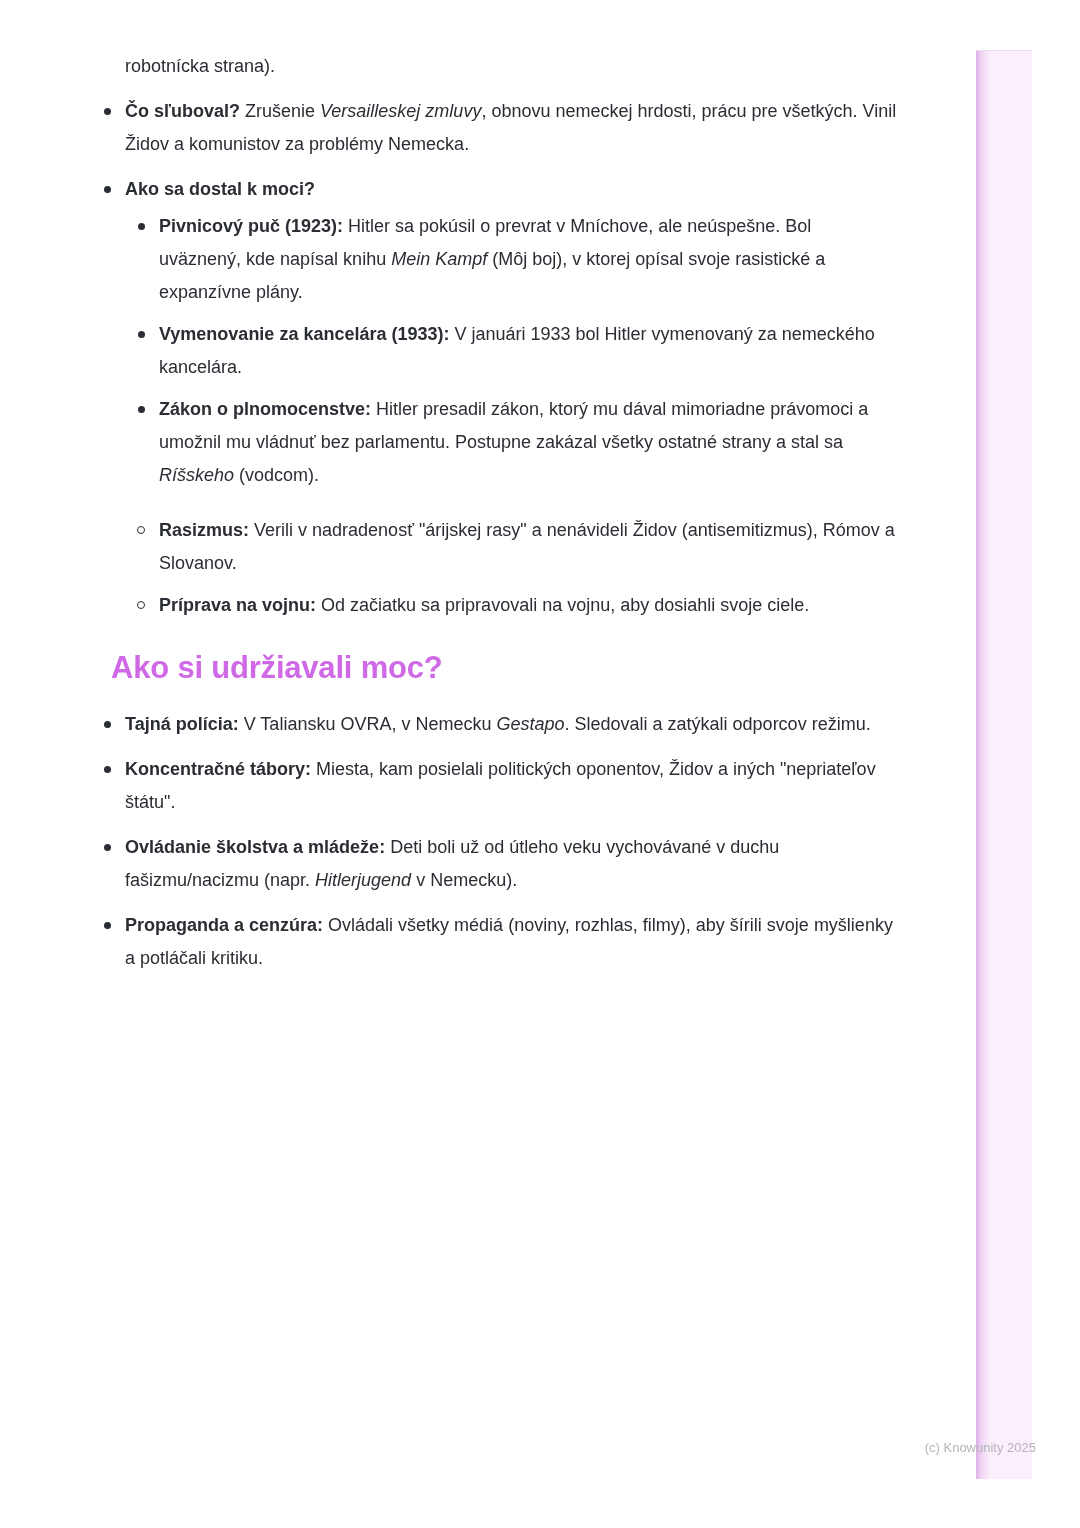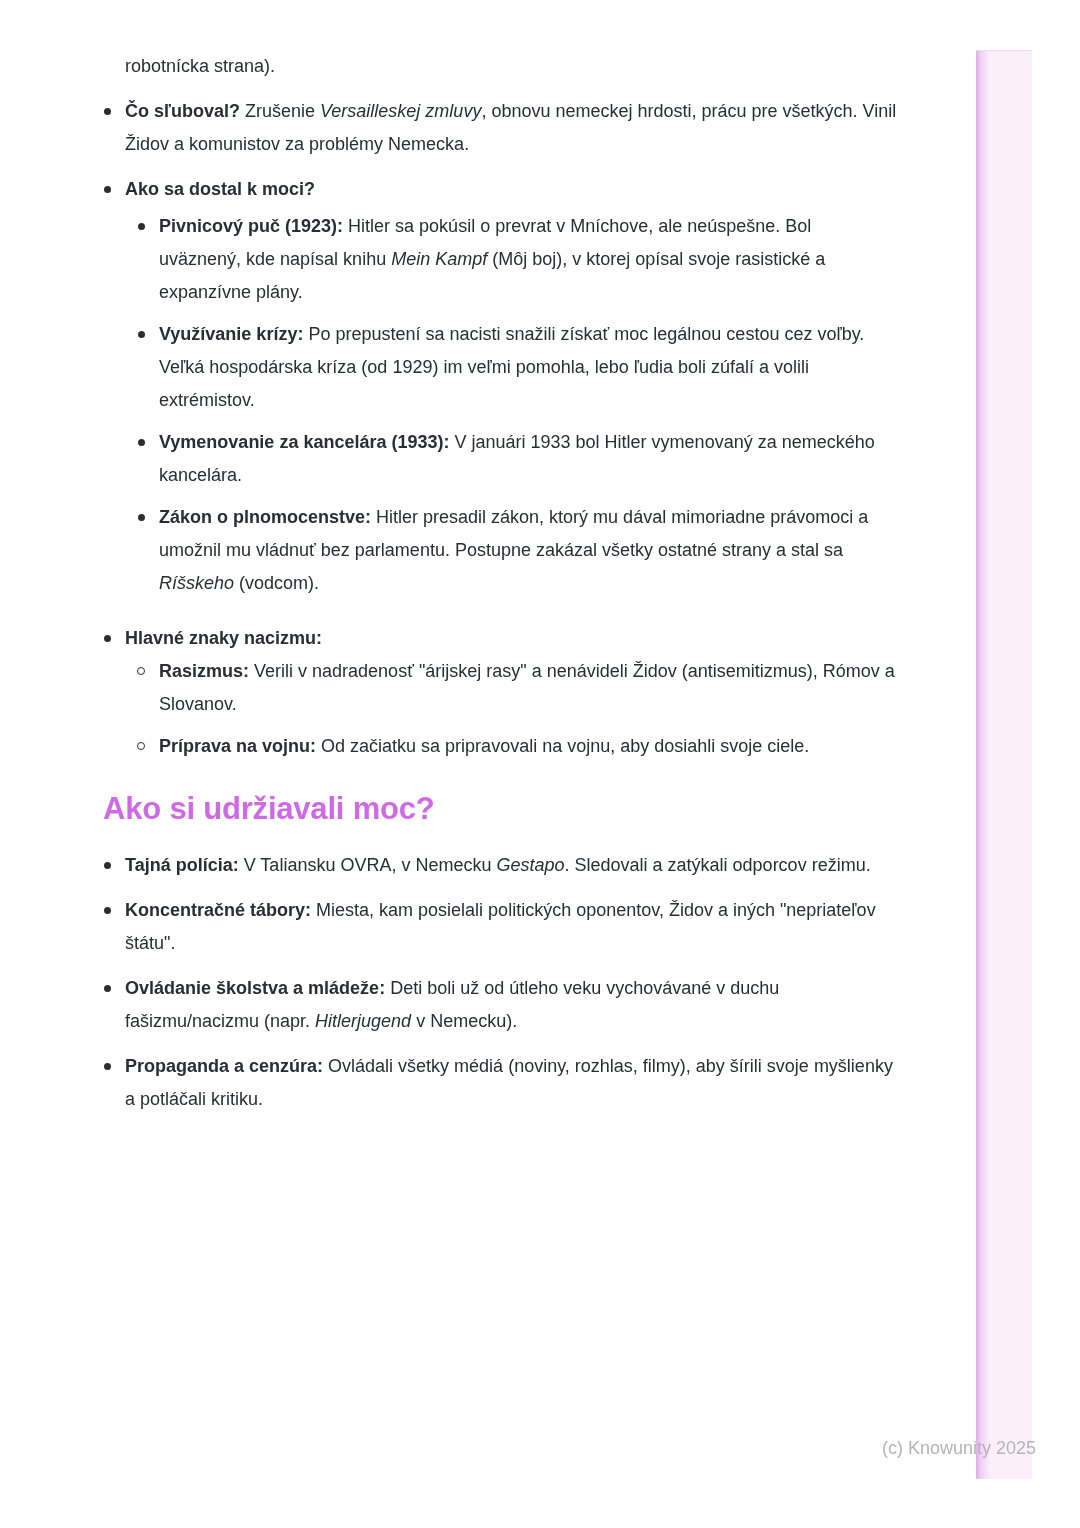--- a/index.html
+++ b/index.html
@@ -41,30 +41,30 @@
   .txt { flex:1 1 auto; }
   .b { font-weight:700; }
   .i { font-style:italic; }
   .item-l1 { margin-top:12px; }
   .nested { margin-left:34px; }
   .item-l2 { margin-top:9px; }
   .item-l2.first-tight { margin-top:4px; }
   .item-l2.first-flush { margin-top:0; }
   .item-l1.big-gap { margin-top:22px; }
   h2.section-heading {
-    margin:26px 0 20px 0;
+    margin:26px 0 20px 8px;
     font-size:31px; line-height:40px;
     font-weight:700;
     color:#cf69e6;
     letter-spacing:-0.2px;
   }
   .watermark {
     position:absolute;
     top:1438px; right:72px;
-    font-size:18px; line-height:20px;
+    font-size:13px; line-height:20px;
     color:#b4b4b9;
     z-index:2;
   }
 </style>
 </head>
 <body>
 
 <div class="page">
 
   <div class="ribbon"></div>
@@ -85,38 +85,30 @@
           <span class="marker disc"></span>
           <div class="txt"><span class="b">Ako sa dostal k moci?</span></div>
         </div>
         <div class="nested">
           <div class="row item-l2 first-tight">
             <span class="marker disc"></span>
             <div class="txt"><span class="b">Pivnicový puč (1923):</span><span> Hitler sa pokúsil o prevrat v Mníchove, ale neúspešne. Bol uväznený, kde napísal knihu </span><span class="i">Mein Kampf</span><span> (Môj boj), v ktorej opísal svoje rasistické a expanzívne plány.</span></div>
           </div>
           <div class="row item-l2">
             <span class="marker disc"></span>
-            <div class="txt"><span class="b">Využívanie krízy:</span><span> Po prepustení sa nacisti snažili získať moc legálnou cestou cez voľby. Veľká hospodárska kríza (od 1929) im veľmi pomohla, lebo ľudia boli zúfalí a volili extrémistov.</span></div>
-          </div>
-          <div class="row item-l2">
-            <span class="marker disc"></span>
             <div class="txt"><span class="b">Vymenovanie za kancelára (1933):</span><span> V januári 1933 bol Hitler vymenovaný za nemeckého kancelára.</span></div>
           </div>
           <div class="row item-l2">
             <span class="marker disc"></span>
             <div class="txt"><span class="b">Zákon o plnomocenstve:</span><span> Hitler presadil zákon, ktorý mu dával mimoriadne právomoci a umožnil mu vládnuť bez parlamentu. Postupne zakázal všetky ostatné strany a stal sa </span><span class="i">Ríšskeho</span><span> (vodcom).</span></div>
           </div>
         </div>
       </div>
 
       <div class="item-l1 big-gap">
-        <div class="row">
-          <span class="marker disc"></span>
-          <div class="txt"><span class="b">Hlavné znaky nacizmu:</span></div>
-        </div>
         <div class="nested">
           <div class="row item-l2 first-flush">
             <span class="marker circle"></span>
             <div class="txt"><span class="b">Rasizmus:</span><span> Verili v nadradenosť "árijskej rasy" a nenávideli Židov (antisemitizmus), Rómov a Slovanov.</span></div>
           </div>
           <div class="row item-l2">
             <span class="marker circle"></span>
             <div class="txt"><span class="b">Príprava na vojnu:</span><span> Od začiatku sa pripravovali na vojnu, aby dosiahli svoje ciele.</span></div>
           </div>
         </div>

